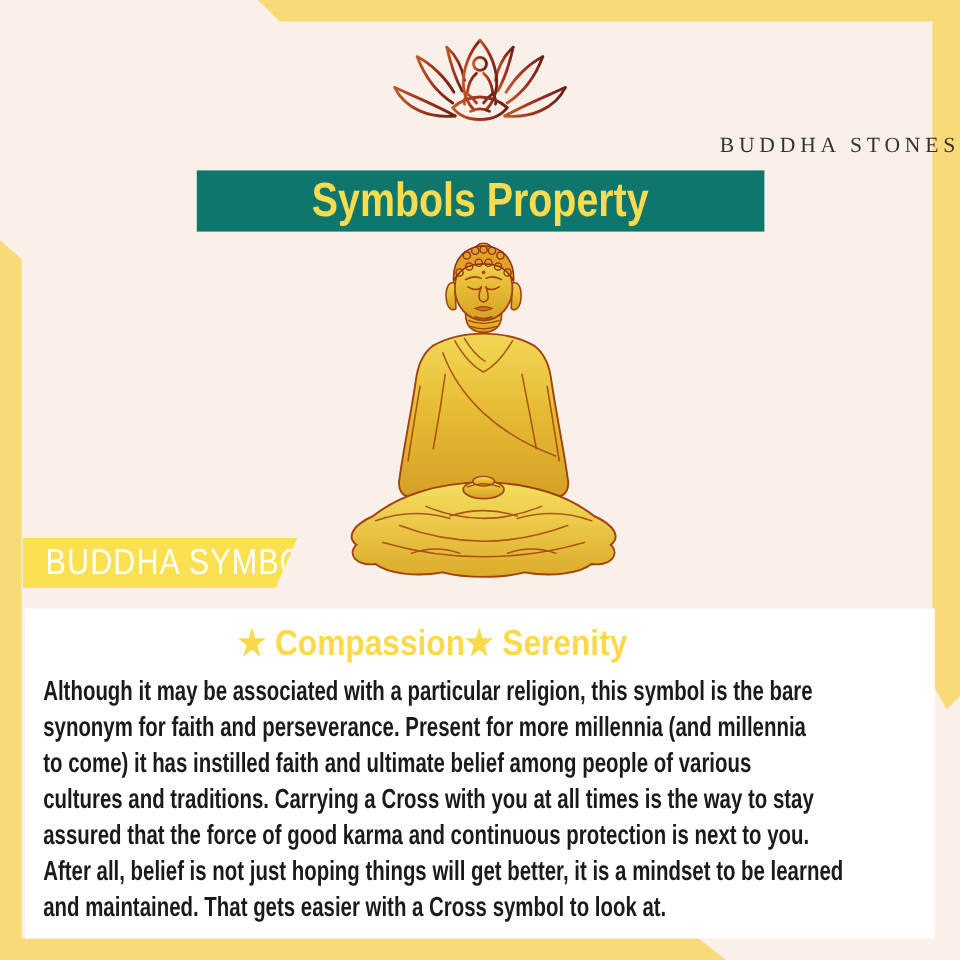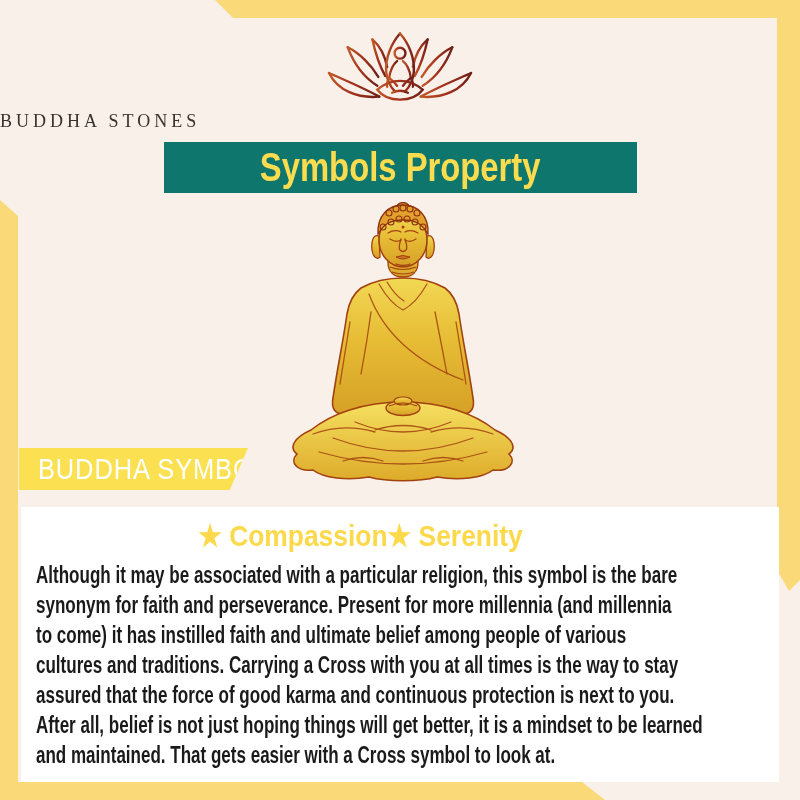--- a/index.html
+++ b/index.html
@@ -6,21 +6,21 @@
   #canvas{
     position:relative;width:800px;height:800px;overflow:hidden;
     background:#f9f0ea;
     font-family:"Liberation Sans",sans-serif;
   }
   
   .ribbon{position:absolute;inset:0;width:800px;height:800px;pointer-events:none;}
   
   #logo{position:absolute;left:326px;top:31px;width:148px;height:78px;}
   #brand{
-    position:absolute;left:0;top:111px;width:800px;text-align:left;
+    position:absolute;left:0;top:111px;width:800px;text-align:right;
     font-family:"Liberation Serif",serif;font-size:18px;letter-spacing:4px;
     color:#39322c;font-weight:400;
   }
   
   #title-bar{
     position:absolute;left:164px;top:142px;width:473px;height:51px;
     background:#0f766e;text-align:center;line-height:51px;
   }
   #title-bar .t{
     display:inline-block;transform:scaleX(.82);transform-origin:center;

